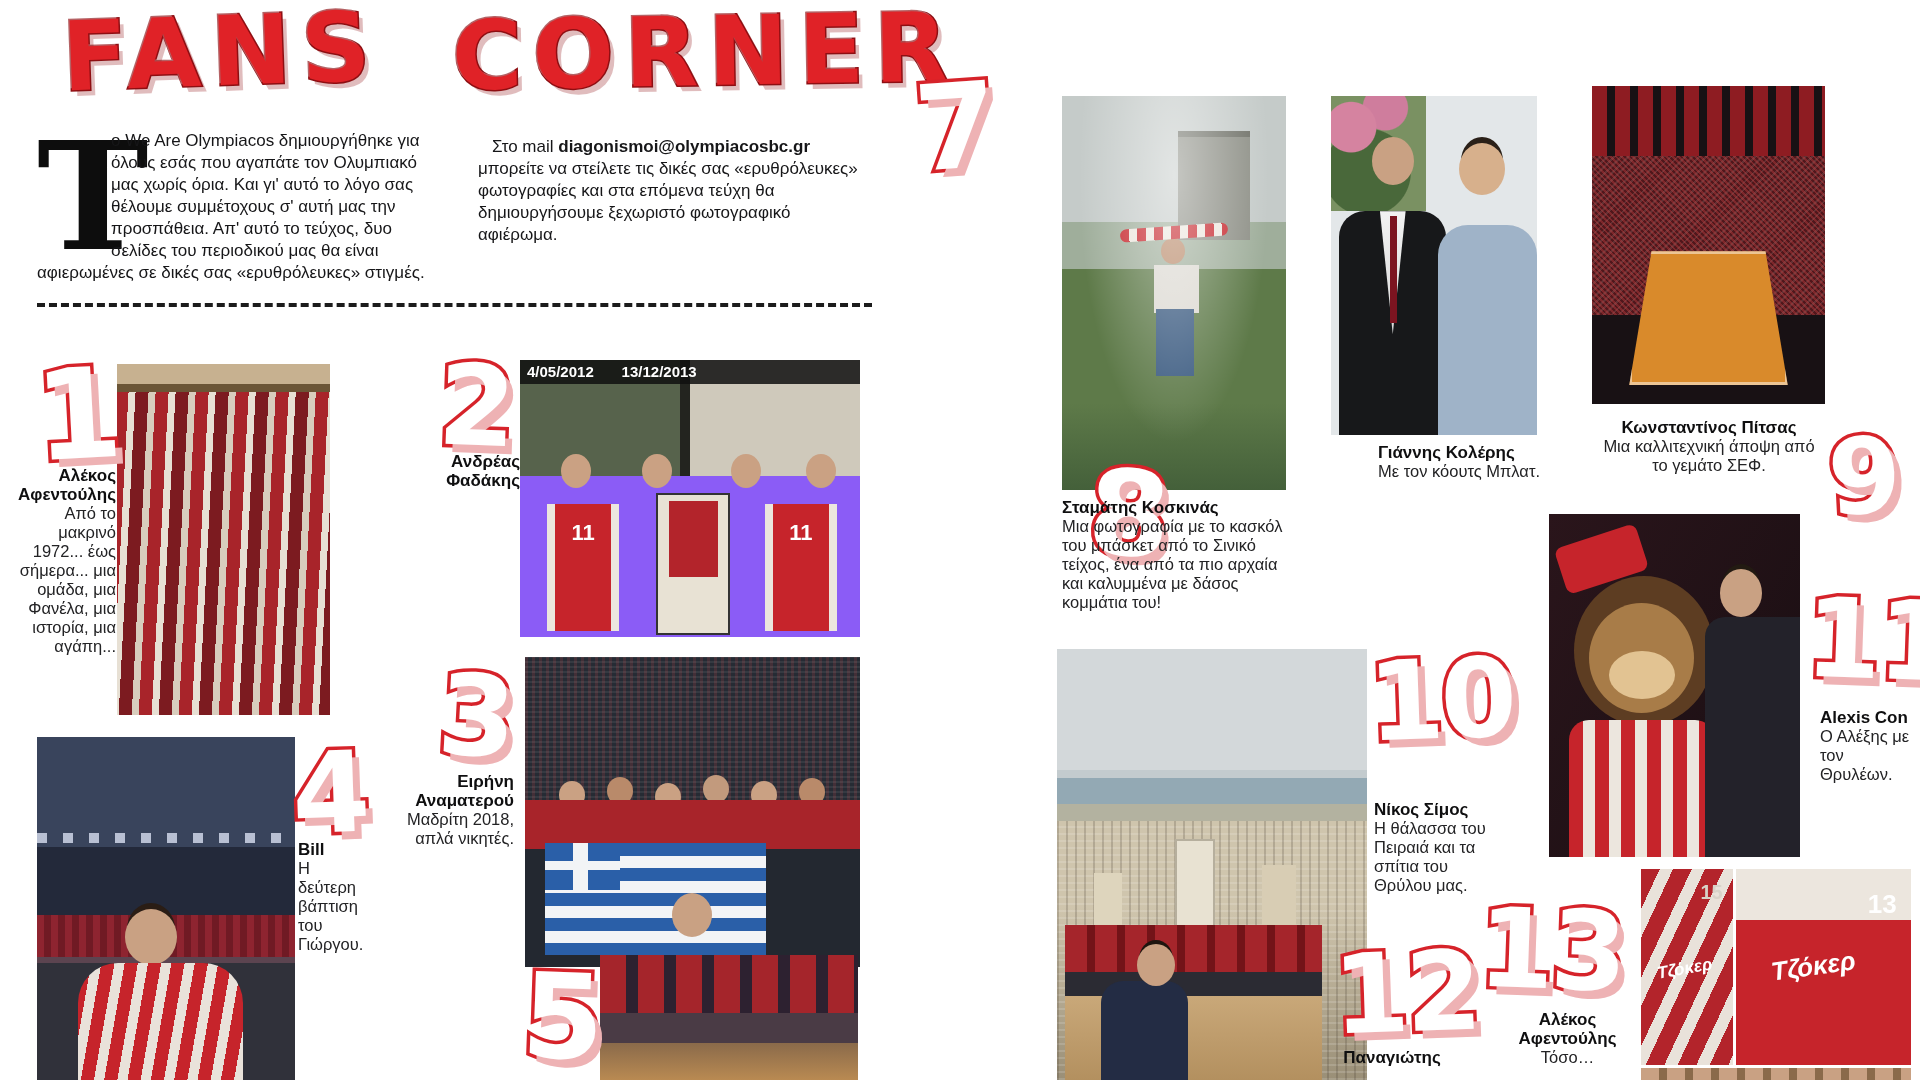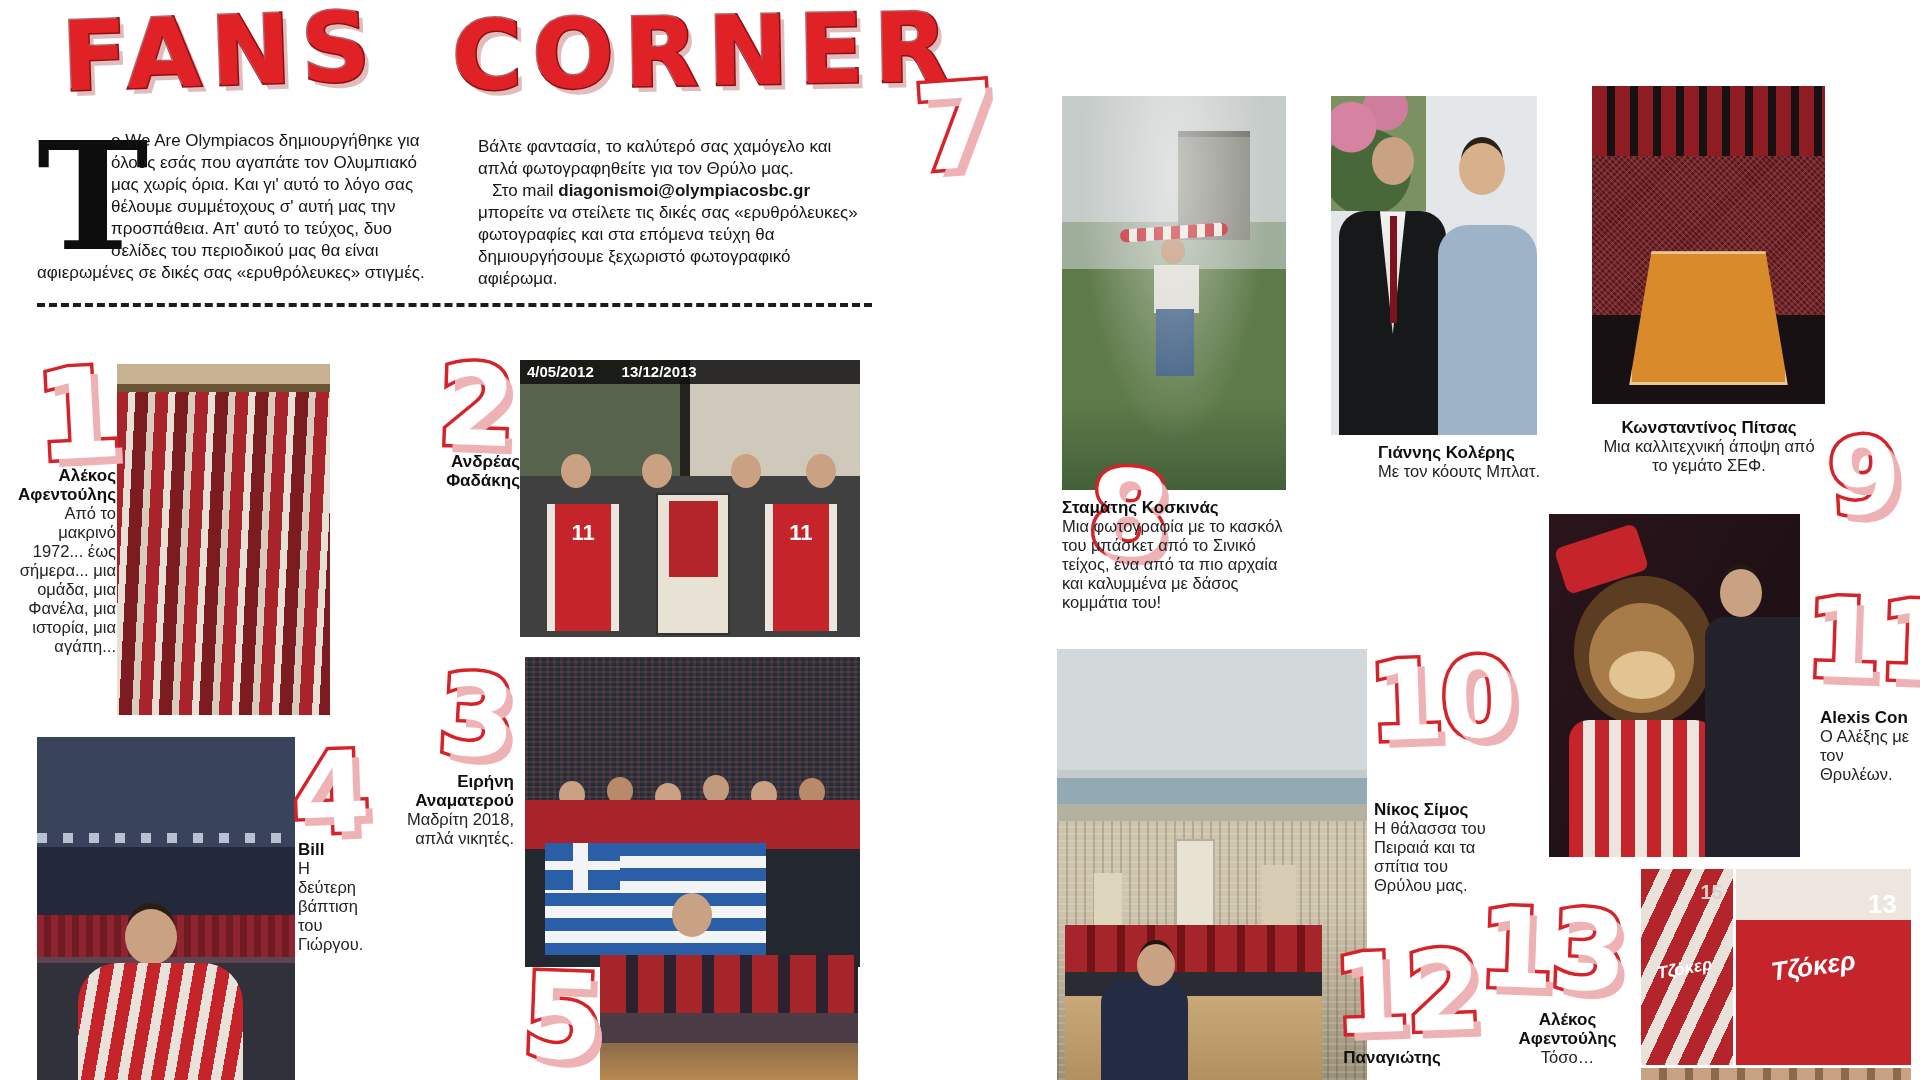--- a/index.html
+++ b/index.html
@@ -53,21 +53,21 @@
   .cap-12{left:1322px;top:1048px;width:140px;}
   .cap-13{left:1495px;top:1010px;width:145px;}
   
   .photo{position:absolute;overflow:hidden;background:#999;}
   .ph1{left:117px;top:364px;width:213px;height:351px;
        background:
         linear-gradient(180deg,#c7b190 0 26px,rgba(0,0,0,0) 26px),
         repeating-linear-gradient(93deg,#a8242a 0 13px,#e7e0d4 13px 20px,#7c1b20 20px 33px,#d8cdbd 33px 40px);
        background-color:#912026;}
   .ph1 .rod{position:absolute;left:0;top:20px;width:100%;height:8px;background:#6b5536;}
-  .ph2{left:520px;top:360px;width:340px;height:277px;background:#404040;}
+  .ph2{left:520px;top:360px;width:340px;height:277px;background:#8b5cf6;}
   .ph2 .top{position:absolute;left:0;top:0;width:100%;height:42%;
             background:linear-gradient(90deg,#57634c 0 47%,#23241f 47% 50%,#cfc9bb 50% 100%);}
   .ph2 .band{position:absolute;left:0;top:0;width:100%;height:24px;background:rgba(15,15,15,.85);}
   .chip{position:absolute;top:3px;color:#fff;font-size:15px;font-weight:bold;padding:0 3px;}
   .chip-l{left:4px;} .chip-r{left:29%;}
   .ph2 .head{position:absolute;width:30px;height:34px;border-radius:50%;background:#caa183;top:34%;}
   .ph2 .jersey{position:absolute;top:52%;width:72px;height:46%;background:#c6242b;
                border-left:8px solid #ece6de;border-right:8px solid #ece6de;color:#fff;
                font-weight:900;font-size:22px;text-align:center;padding-top:16px;box-sizing:border-box;}
   .ph2 .poster{position:absolute;left:40%;top:48%;width:70px;height:50%;background:#e8e2d4;
@@ -179,21 +179,20 @@
 <div class="page">
 
   <div class="t-word t-fans">FANS</div>
   <div class="t-word t-corner">CORNER</div>
 
   <div class="intro-left">
     <span class="dropcap">Τ</span>
     <span>ο We Are Olympiacos δημιουργήθηκε για όλους εσάς που αγαπάτε τον Ολυμπιακό μας χωρίς όρια. Και γι' αυτό το λόγο σας θέλουμε συμμέτοχους σ' αυτή μας την προσπάθεια. Απ' αυτό το τεύχος, δυο σελίδες του περιοδικού μας θα είναι αφιερωμένες σε δικές σας «ερυθρόλευκες» στιγμές.</span>
   </div>
   <div class="intro-right">
-    <div>Βάλτε φαντασία, το καλύτερό σας χαμόγελο και απλά φωτογραφηθείτε για τον Θρύλο μας.</div>
     <div class="p2"><span>Στο mail </span><span class="bold">diagonismoi@olympiacosbc.gr</span><span> μπορείτε να στείλετε τις δικές σας «ερυθρόλευκες» φωτογραφίες και στα επόμενα τεύχη θα δημιουργήσουμε ξεχωριστό φωτογραφικό αφιέρωμα.</span></div>
   </div>
   <div class="dash-divider"></div>
 
   <div class="photo ph1">
       <div class="rod"></div>
     </div>
 
   <div class="photo ph2">
     <div class="top"></div>

